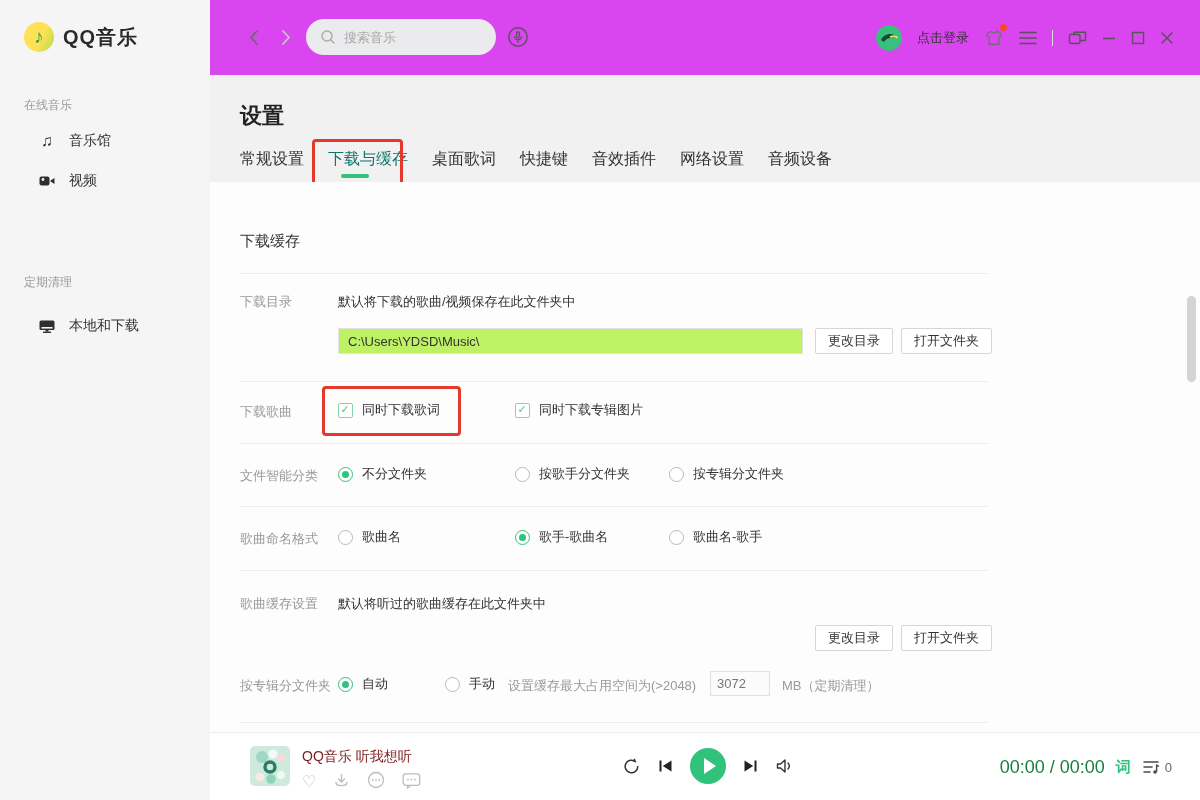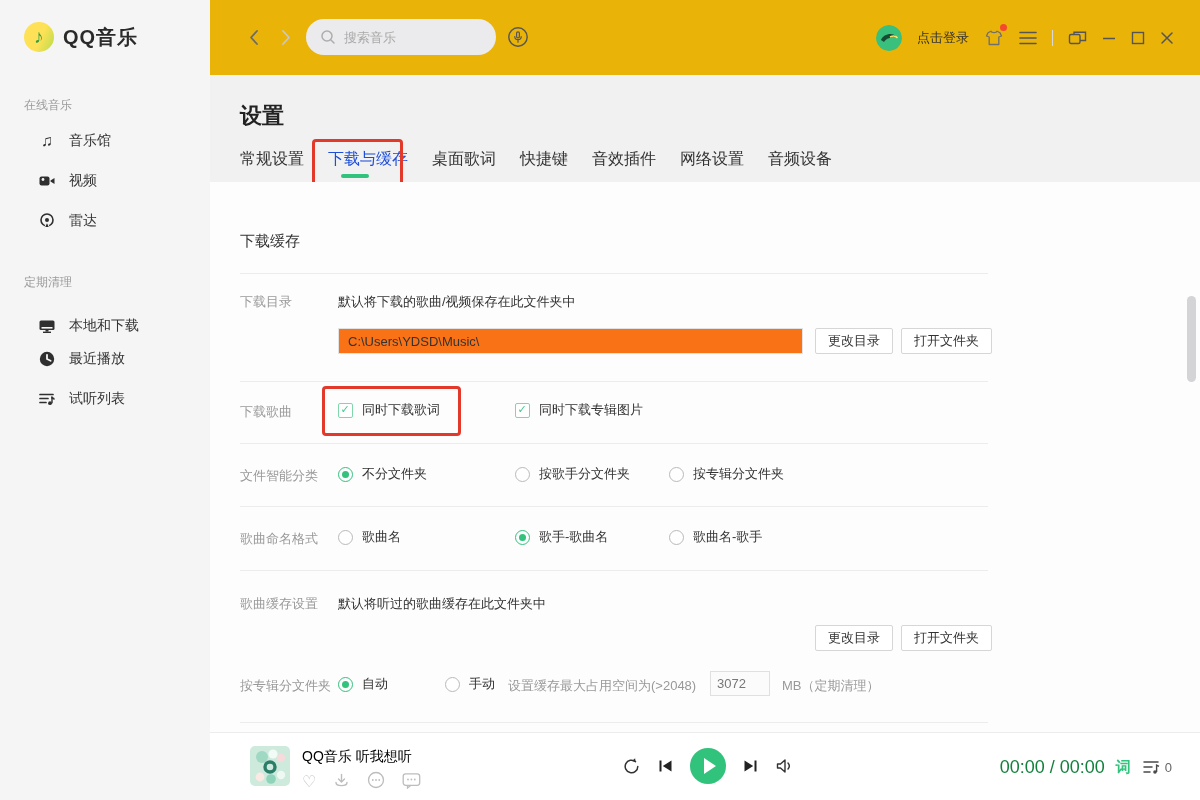--- a/index.html
+++ b/index.html
@@ -1,20 +1,20 @@
 <!DOCTYPE html>
 <html><head>
 <meta charset="utf-8">
 <style>
   *{margin:0;padding:0;box-sizing:border-box}
   html,body{width:1200px;height:800px}
   body{font-family:"Liberation Sans","DejaVu Sans",sans-serif;background:#fff;position:relative;overflow:hidden;color:#333;font-size:13px}
   
   #sidebar{position:absolute;left:0;top:0;width:210px;height:800px;background:#f5f5f6}
-  #topbar{position:absolute;left:210px;top:0;width:990px;height:75px;background:#eab308}
+  #topbar{position:absolute;left:210px;top:0;width:990px;height:75px;background:#d946ef}
   #settings-header{position:absolute;left:210px;top:75px;width:990px;height:107px;background:#f1f1f2}
   #content{position:absolute;left:210px;top:182px;width:990px;height:550px;background:#fdfdfd}
   #playerbar{position:absolute;left:210px;top:732px;width:990px;height:68px;background:#fff;border-top:1px solid #ececec}
   
   .logo{position:absolute;left:24px;top:22px;display:flex;align-items:center;gap:9px}
   .logo-circle{width:30px;height:30px;border-radius:50%;background:linear-gradient(115deg,#fee156 55%,#b5dc4b);display:flex;align-items:center;justify-content:center;font-size:19px;font-weight:bold;color:#2f9e44}
   .logo-text{font-size:20px;font-weight:bold;color:#2a2a2a;letter-spacing:1px}
   .side-section{position:absolute;left:24px;font-size:12px;color:#9a9a9a}
   .side-item{position:absolute;left:0;width:210px;height:40px;display:flex;align-items:center;gap:13px;padding-left:38px;cursor:pointer}
   .side-item .sicon{width:18px;display:flex;justify-content:center;font-size:16px;color:#2f2f2f;line-height:18px}
@@ -28,49 +28,49 @@
   .win-cluster{position:absolute;right:26px;top:0;height:75px;display:flex;align-items:center;gap:15px}
   .avatar{width:26px;height:26px;border-radius:50%;overflow:hidden;cursor:pointer}
   .login-label{font-size:13px;color:#333;cursor:pointer}
   .icon-btn{position:relative;display:flex;align-items:center;cursor:pointer}
   .red-dot{position:absolute;right:-3px;top:-4px;width:7px;height:7px;border-radius:50%;background:#f5492e}
   .vdiv{width:1px;height:16px;background:#d9d9d9}
   
   .page-title{position:absolute;left:30px;top:26px;font-size:22px;font-weight:bold;color:#222}
   .tabs{position:absolute;left:30px;top:74px;display:flex;gap:24px}
   .tab{font-size:16px;color:#333;cursor:pointer;white-space:nowrap}
-  .tab.active{color:#1d4ed8}
+  .tab.active{color:#0f766e}
   .tab-underline{position:absolute;left:131px;top:99px;width:28px;height:4px;border-radius:2px;background:#31c27c}
   .annotation{position:absolute;border:3px solid #e2392b;border-radius:4px;pointer-events:none}
   
   .section-title{position:absolute;left:30px;top:50px;font-size:15px;color:#333}
   .divider{position:absolute;left:30px;width:748px;height:1px;background:#ececec}
   .row-label{position:absolute;left:30px;color:#999;font-size:13px}
   .desc{position:absolute;left:128px;color:#333;font-size:13px}
   .opt-row{position:absolute;left:0;width:990px;height:20px}
   .opt-row .row-label{top:2px}
   .opt{position:absolute;top:0;display:flex;align-items:center;gap:9px;cursor:pointer}
   .c1{left:128px}.c1b{left:235px}.c2{left:305px}.c3{left:459px}
   .opt-label{font-size:13px;color:#333}
   .cb{position:relative;width:15px;height:15px;border:1px solid #82d6ac;border-radius:2px;background:#fff}
   .cb.on::after{content:"✓";position:absolute;left:1.5px;top:-1px;font-size:11px;color:#45c88c}
   .radio{position:relative;width:15px;height:15px;border:1px solid #b9b9b9;border-radius:50%;background:#fff}
   .radio.on{border-color:#31c27c}
   .radio.on::after{content:"";position:absolute;left:3px;top:3px;width:7px;height:7px;border-radius:50%;background:#31c27c}
   .input-row{position:absolute;left:0;width:990px;height:26px}
-  .path-input{position:absolute;left:128px;width:465px;height:26px;border:1px solid #e2e2e2;background:#f97316;padding:0 9px;font-size:13px;color:#333;font-family:inherit;outline:none}
+  .path-input{position:absolute;left:128px;width:465px;height:26px;border:1px solid #e2e2e2;background:#bef264;padding:0 9px;font-size:13px;color:#333;font-family:inherit;outline:none}
   .btn{position:absolute;height:26px;padding:0 12px;background:#fff;border:1px solid #d6d6d6;border-radius:2px;font-size:13px;color:#333;font-family:inherit;cursor:pointer}
   .hint-text{position:absolute;left:298px;top:2px;color:#999;font-size:13px}
   .num-input{position:absolute;left:500px;top:-4px;width:60px;height:25px;border:1px solid #e0e0e0;background:#fbfbfb;color:#777;font-size:13px;padding:0 6px;font-family:inherit;outline:none}
   .unit-text{position:absolute;left:572px;top:2px;color:#999;font-size:13px}
   
   .scroll-thumb{position:absolute;left:1187px;top:296px;width:9px;height:86px;border-radius:4.5px;background:#d4d4d6;cursor:pointer}
   
   .album{position:absolute;left:40px;top:13px;width:40px;height:40px;cursor:pointer}
-  .track-title{position:absolute;left:92px;top:15px;font-size:14px;color:#000000}
+  .track-title{position:absolute;left:92px;top:15px;font-size:14px;color:#7f1d1d}
   .track-icons{position:absolute;left:92px;top:38px;display:flex;align-items:center;gap:17px}
   .track-icons .gicon{color:#bdbdbd;font-size:16px;line-height:16px;cursor:pointer}
   .controls{position:absolute;left:412px;top:15px;display:flex;align-items:center;gap:16px}
   .ctl{display:flex;align-items:center;cursor:pointer}
   .play-btn{width:36px;height:36px;border-radius:50%;background:#31c27c;display:flex;align-items:center;justify-content:center;cursor:pointer}
   .play-tri{width:0;height:0;border-left:12px solid #fff;border-top:8px solid transparent;border-bottom:8px solid transparent;margin-left:4px}
   .right-info{position:absolute;right:28px;top:0;height:68px;display:flex;align-items:center;gap:11px}
   .time-text{font-size:18px;color:#15803d}
   .lyrics-toggle{font-size:15px;font-weight:bold;color:#31c27c;cursor:pointer}
   .queue{display:flex;align-items:center;gap:4px;cursor:pointer}
@@ -94,64 +94,33 @@
   <div class="side-item" style="top:161px">
     <span class="sicon">
         <svg width="18" height="18" viewBox="0 0 18 18">
           <rect x="1.5" y="4.5" width="10" height="9" rx="2" fill="#2f2f2f"></rect>
           <path d="M12.5 8.5 L16.5 6 V12 L12.5 9.5 Z" fill="#2f2f2f"></path>
           <circle cx="5" cy="7.5" r="1.4" fill="#f5f5f6"></circle>
         </svg>
       </span>
     <span class="slabel">视频</span>
   </div>
-  <div class="side-item" style="top:201px">
-    <span class="sicon">
-        <svg width="18" height="18" viewBox="0 0 18 18">
-          <circle cx="9" cy="8" r="6" fill="none" stroke="#2f2f2f" stroke-width="1.6"></circle>
-          <circle cx="9" cy="8" r="2" fill="#2f2f2f"></circle>
-          <path d="M9 10 L6.5 15.5 H11.5 Z" fill="#2f2f2f" stroke="#f5f5f6" stroke-width="1"></path>
-        </svg>
-      </span>
-
-    <span class="slabel">雷达</span>
-  </div>
 
   <div class="side-section" style="top:274px">定期清理</div>
 
   <div class="side-item" style="top:306px">
     <span class="sicon">
         <svg width="18" height="18" viewBox="0 0 18 18">
           <rect x="1.5" y="3.5" width="15" height="9.5" rx="1.5" fill="#2f2f2f"></rect>
           <rect x="3.5" y="10" width="11" height="1.6" fill="#f5f5f6"></rect>
           <rect x="7.5" y="13" width="3" height="1.6" fill="#2f2f2f"></rect>
           <rect x="5" y="14.6" width="8" height="1.4" fill="#2f2f2f"></rect>
         </svg>
       </span>
     <span class="slabel">本地和下载</span>
-  </div>
-  <div class="side-item" style="top:339px">
-    <span class="sicon">
-        <svg width="18" height="18" viewBox="0 0 18 18">
-          <circle cx="9" cy="9" r="7.2" fill="#2f2f2f"></circle>
-          <path d="M9 4.8 V9 L12.6 10.8" stroke="#f5f5f6" stroke-width="1.8" fill="none" stroke-linecap="round"></path>
-        </svg>
-      </span>
-    <span class="slabel">最近播放</span>
-  </div>
-  <div class="side-item" style="top:379px">
-    <span class="sicon">
-        <svg width="18" height="18" viewBox="0 0 18 18">
-          <path d="M2 4.5 H15 M2 8.5 H10 M2 12.5 H8" stroke="#2f2f2f" stroke-width="1.7" stroke-linecap="round" fill="none"></path>
-          <circle cx="12" cy="13.2" r="1.9" fill="#2f2f2f"></circle>
-          <rect x="13.3" y="6.5" width="1.4" height="6.8" fill="#2f2f2f"></rect>
-          <path d="M13.3 6.5 L16.5 8 V10 L13.3 8.6 Z" fill="#2f2f2f"></path>
-        </svg>
-      </span>
-    <span class="slabel">试听列表</span>
   </div>
 </div>
 
 <div id="topbar">
   <span class="nav-arrow" style="left:38px"><svg width="12" height="17">
         <path d="M9 2 L3 8.5 L9 15" stroke="#6b6b6b" stroke-width="1.8" fill="none" stroke-linecap="round" stroke-linejoin="round"></path>
       </svg></span>
   <span class="nav-arrow" style="left:70px"><svg width="12" height="17">
         <path d="M3 2 L9 8.5 L3 15" stroke="#c8c8c8" stroke-width="1.8" fill="none" stroke-linecap="round" stroke-linejoin="round"></path>
       </svg></span>

